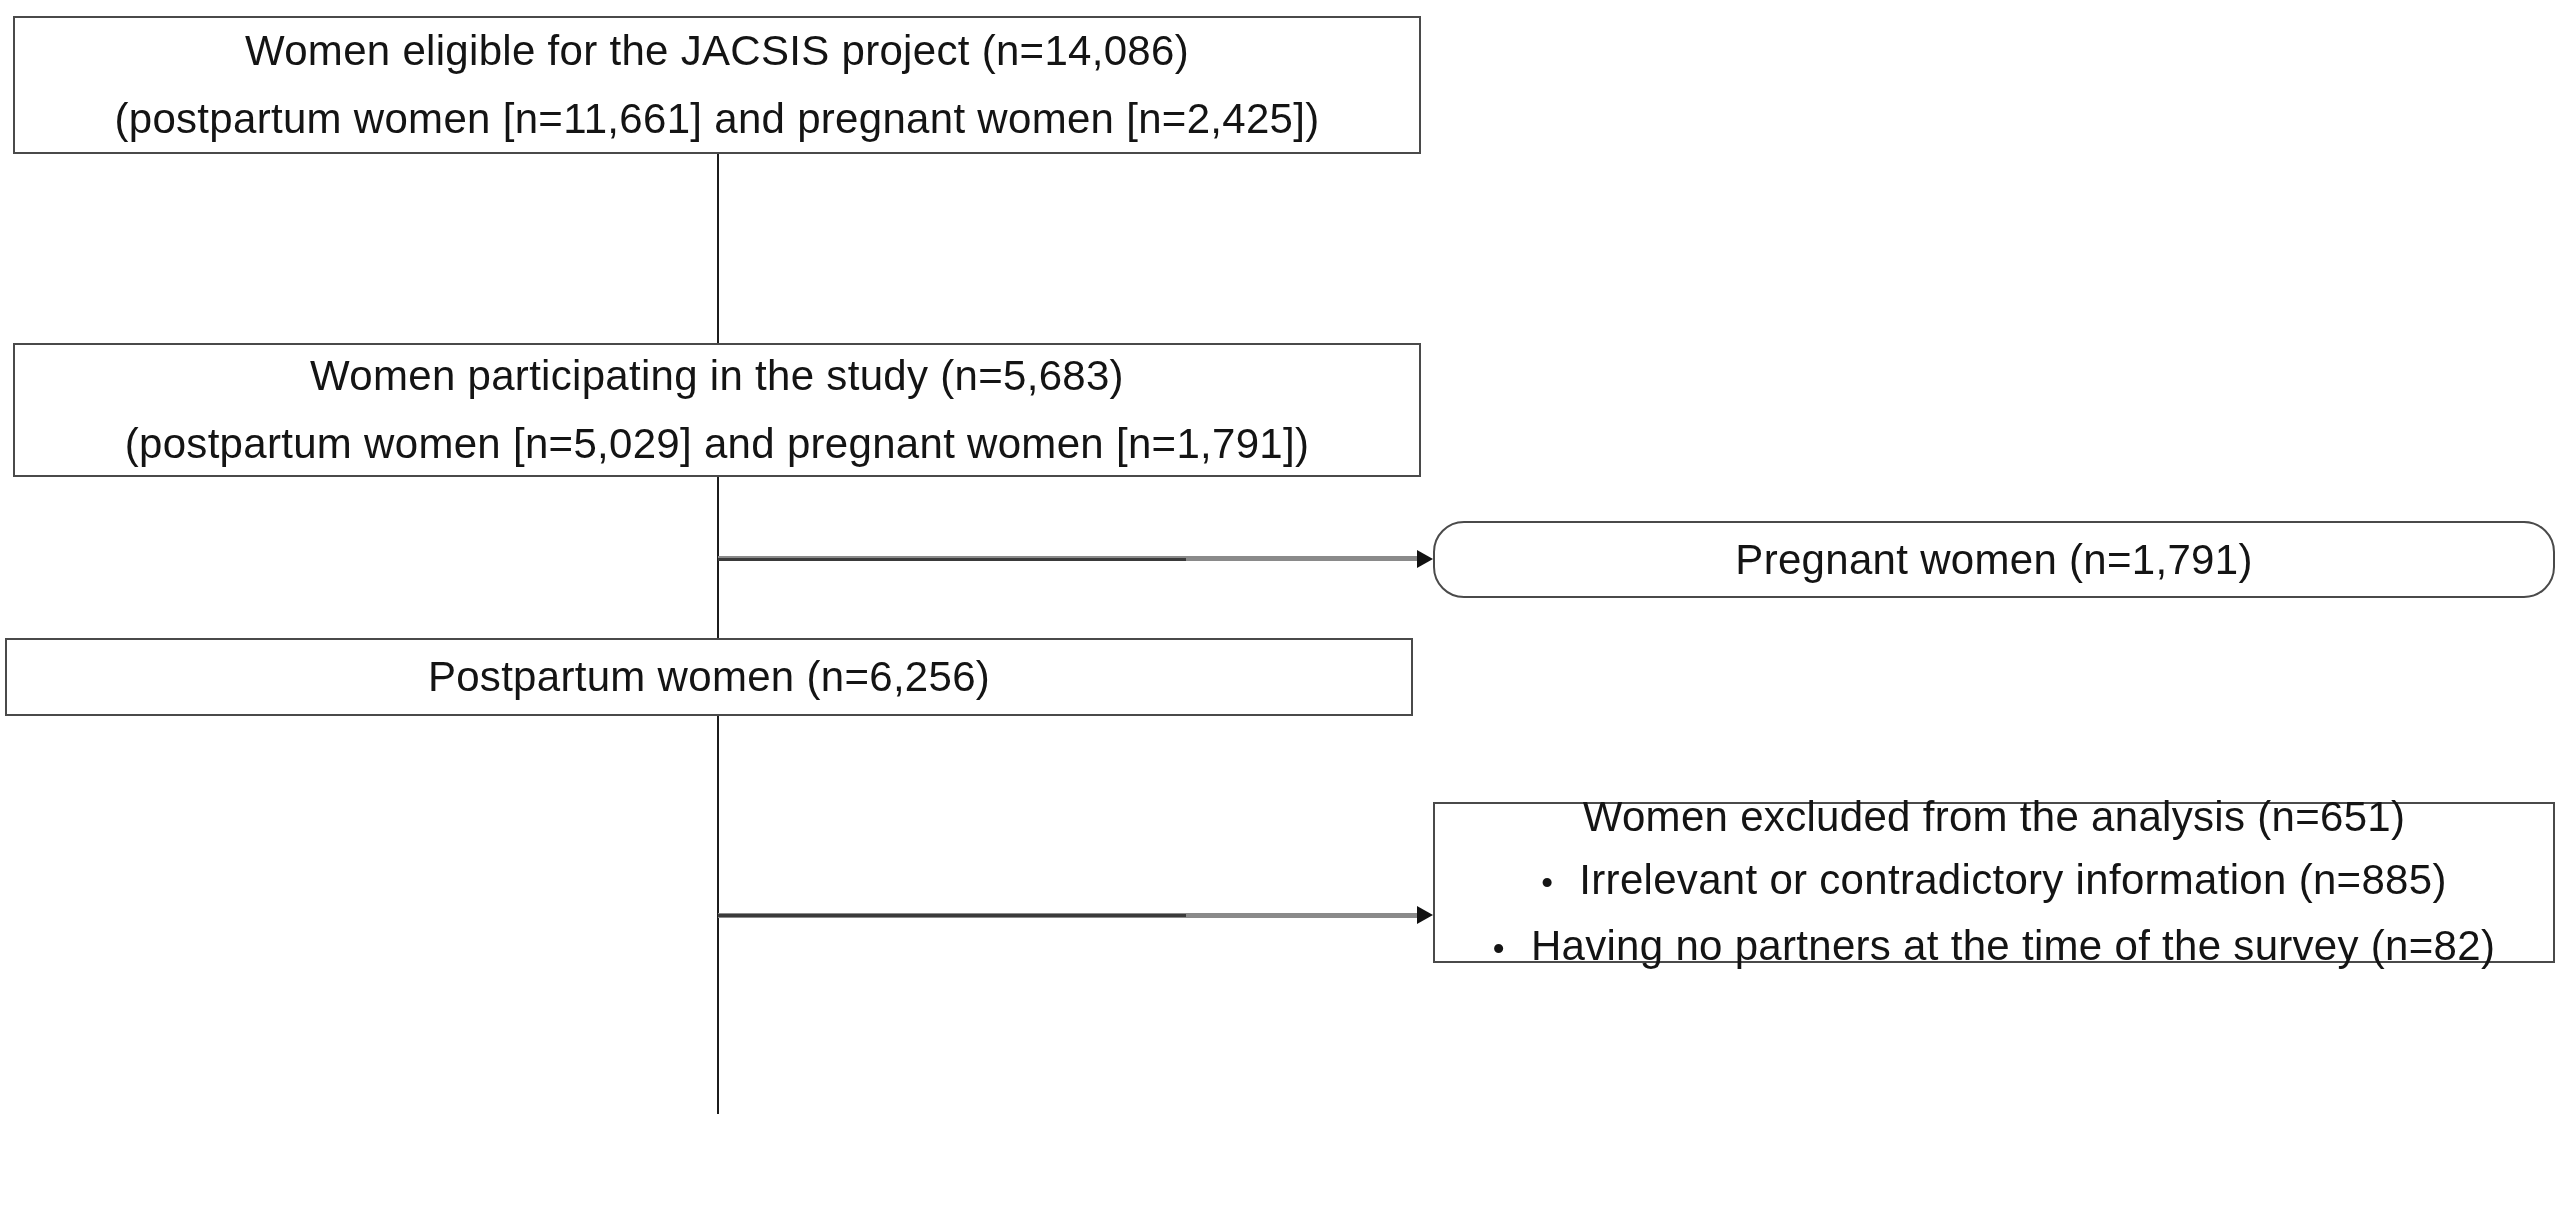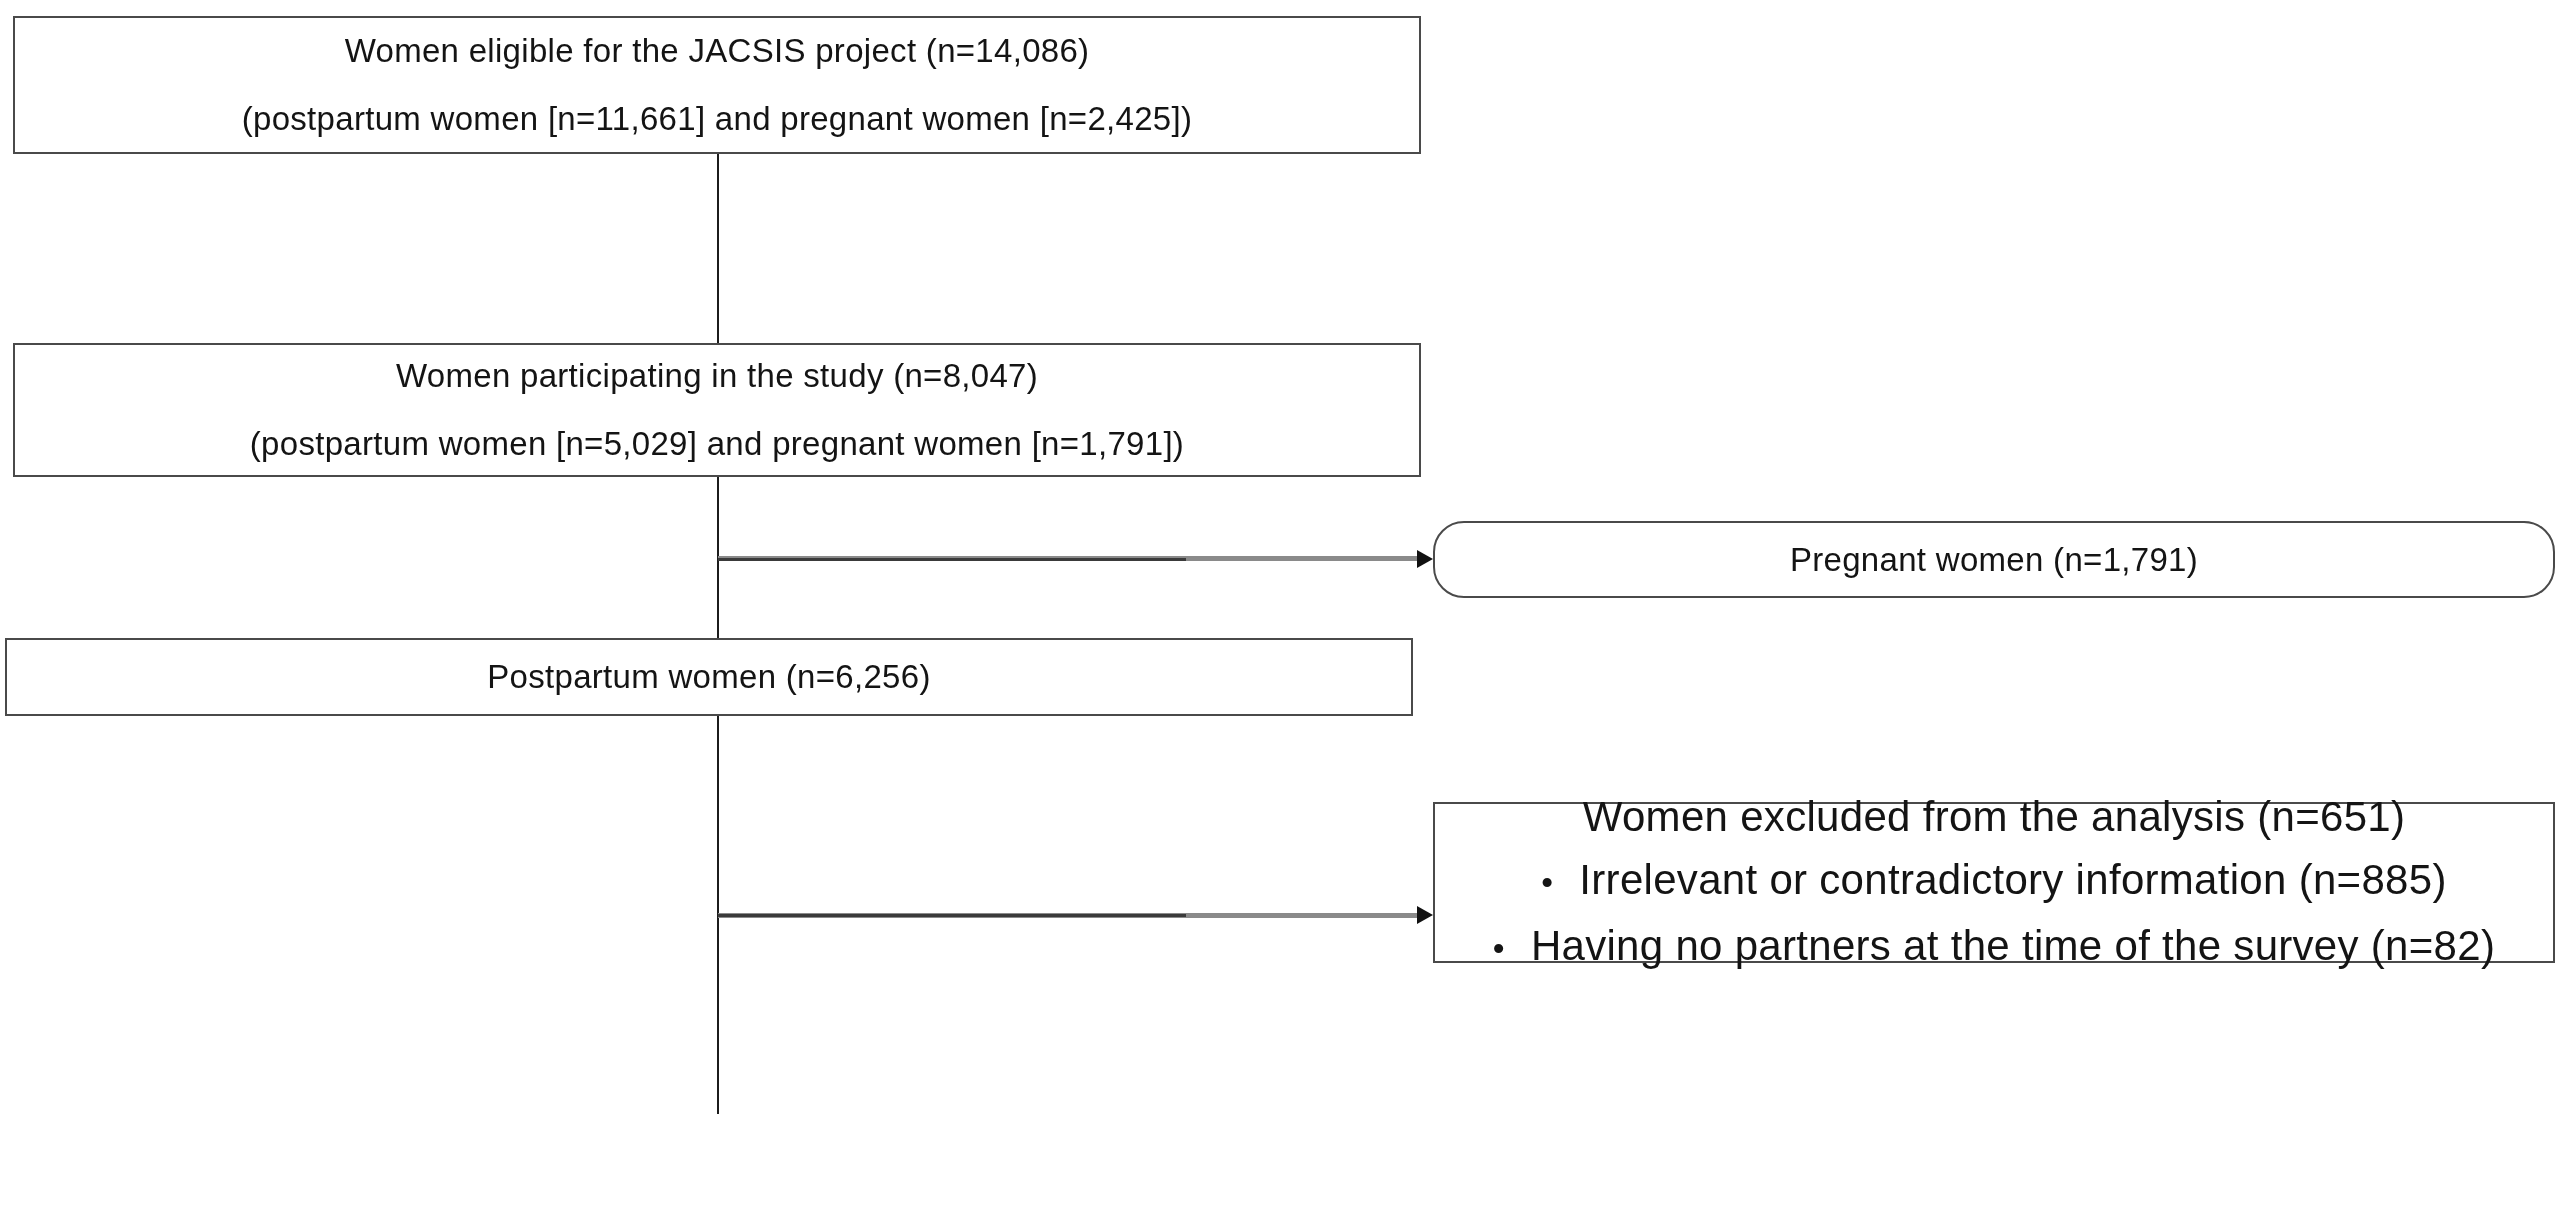--- a/index.html
+++ b/index.html
@@ -24,21 +24,21 @@
   .box{
     position:absolute;
     box-sizing:border-box;
     background:#ffffff;
     border:2.4px solid var(--box-border);
     display:flex;
     flex-direction:column;
     justify-content:center;
     align-items:center;
     text-align:center;
-    font-size:33px;
+    font-size:42px;
     letter-spacing:0.3px;
   }
   .box .bline{width:100%;}
   .two-line{line-height:68px;}
   #box-eligible      {left:13px;   top:15.5px;   width:1408px; height:138px;}
   #box-participating {left:13px;   top:343px;  width:1408px; height:134px;}
   #box-postpartum    {left:5px;   top:638px; width:1408px; height:78px;}
   #box-final         {left:13px;   top:1114px; width:1408px; height:78px;}
   #box-pregnant      {left:1433px; top:521px;  width:1122px; height:77px;border-radius:31px;}
   #box-excluded      {left:1433px; top:802px; width:1122px; height:161px; line-height:63px; font-size:42px;}
@@ -93,21 +93,21 @@
 <div class="canvas">
 
   <div class="box two-line" id="box-eligible">
     <div class="bline">Women eligible for the JACSIS project (n=14,086)</div>
     <div class="bline">(postpartum women [n=11,661] and pregnant women [n=2,425])</div>
   </div>
 
   <div class="vline" id="vline-1"></div>
 
   <div class="box two-line" id="box-participating">
-    <div class="bline">Women participating in the study (n=8,047)</div>
+    <div class="bline">Women participating in the study (n=5,683)</div>
     <div class="bline">(postpartum women [n=5,029] and pregnant women [n=1,791])</div>
   </div>
 
   <div class="vline" id="vline-2"></div>
 
   <div class="branch-gray" id="branch1-gray"></div>
   <div class="branch-dark" id="branch1-dark"></div>
   <div class="arrowhead" id="arrowhead-1"></div>
 
   <div class="box" id="box-pregnant">

